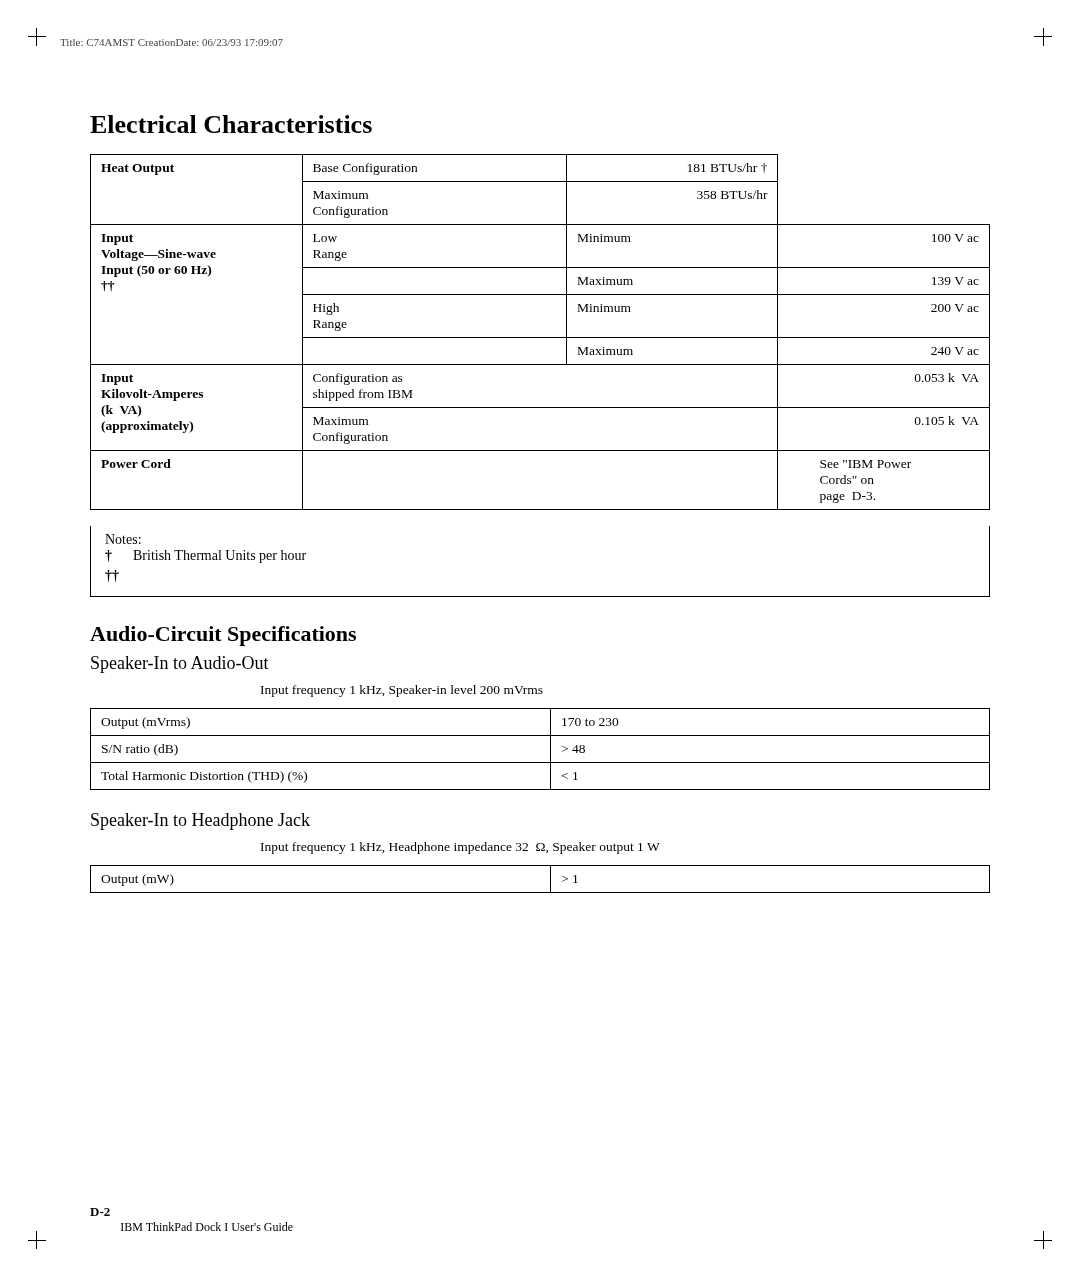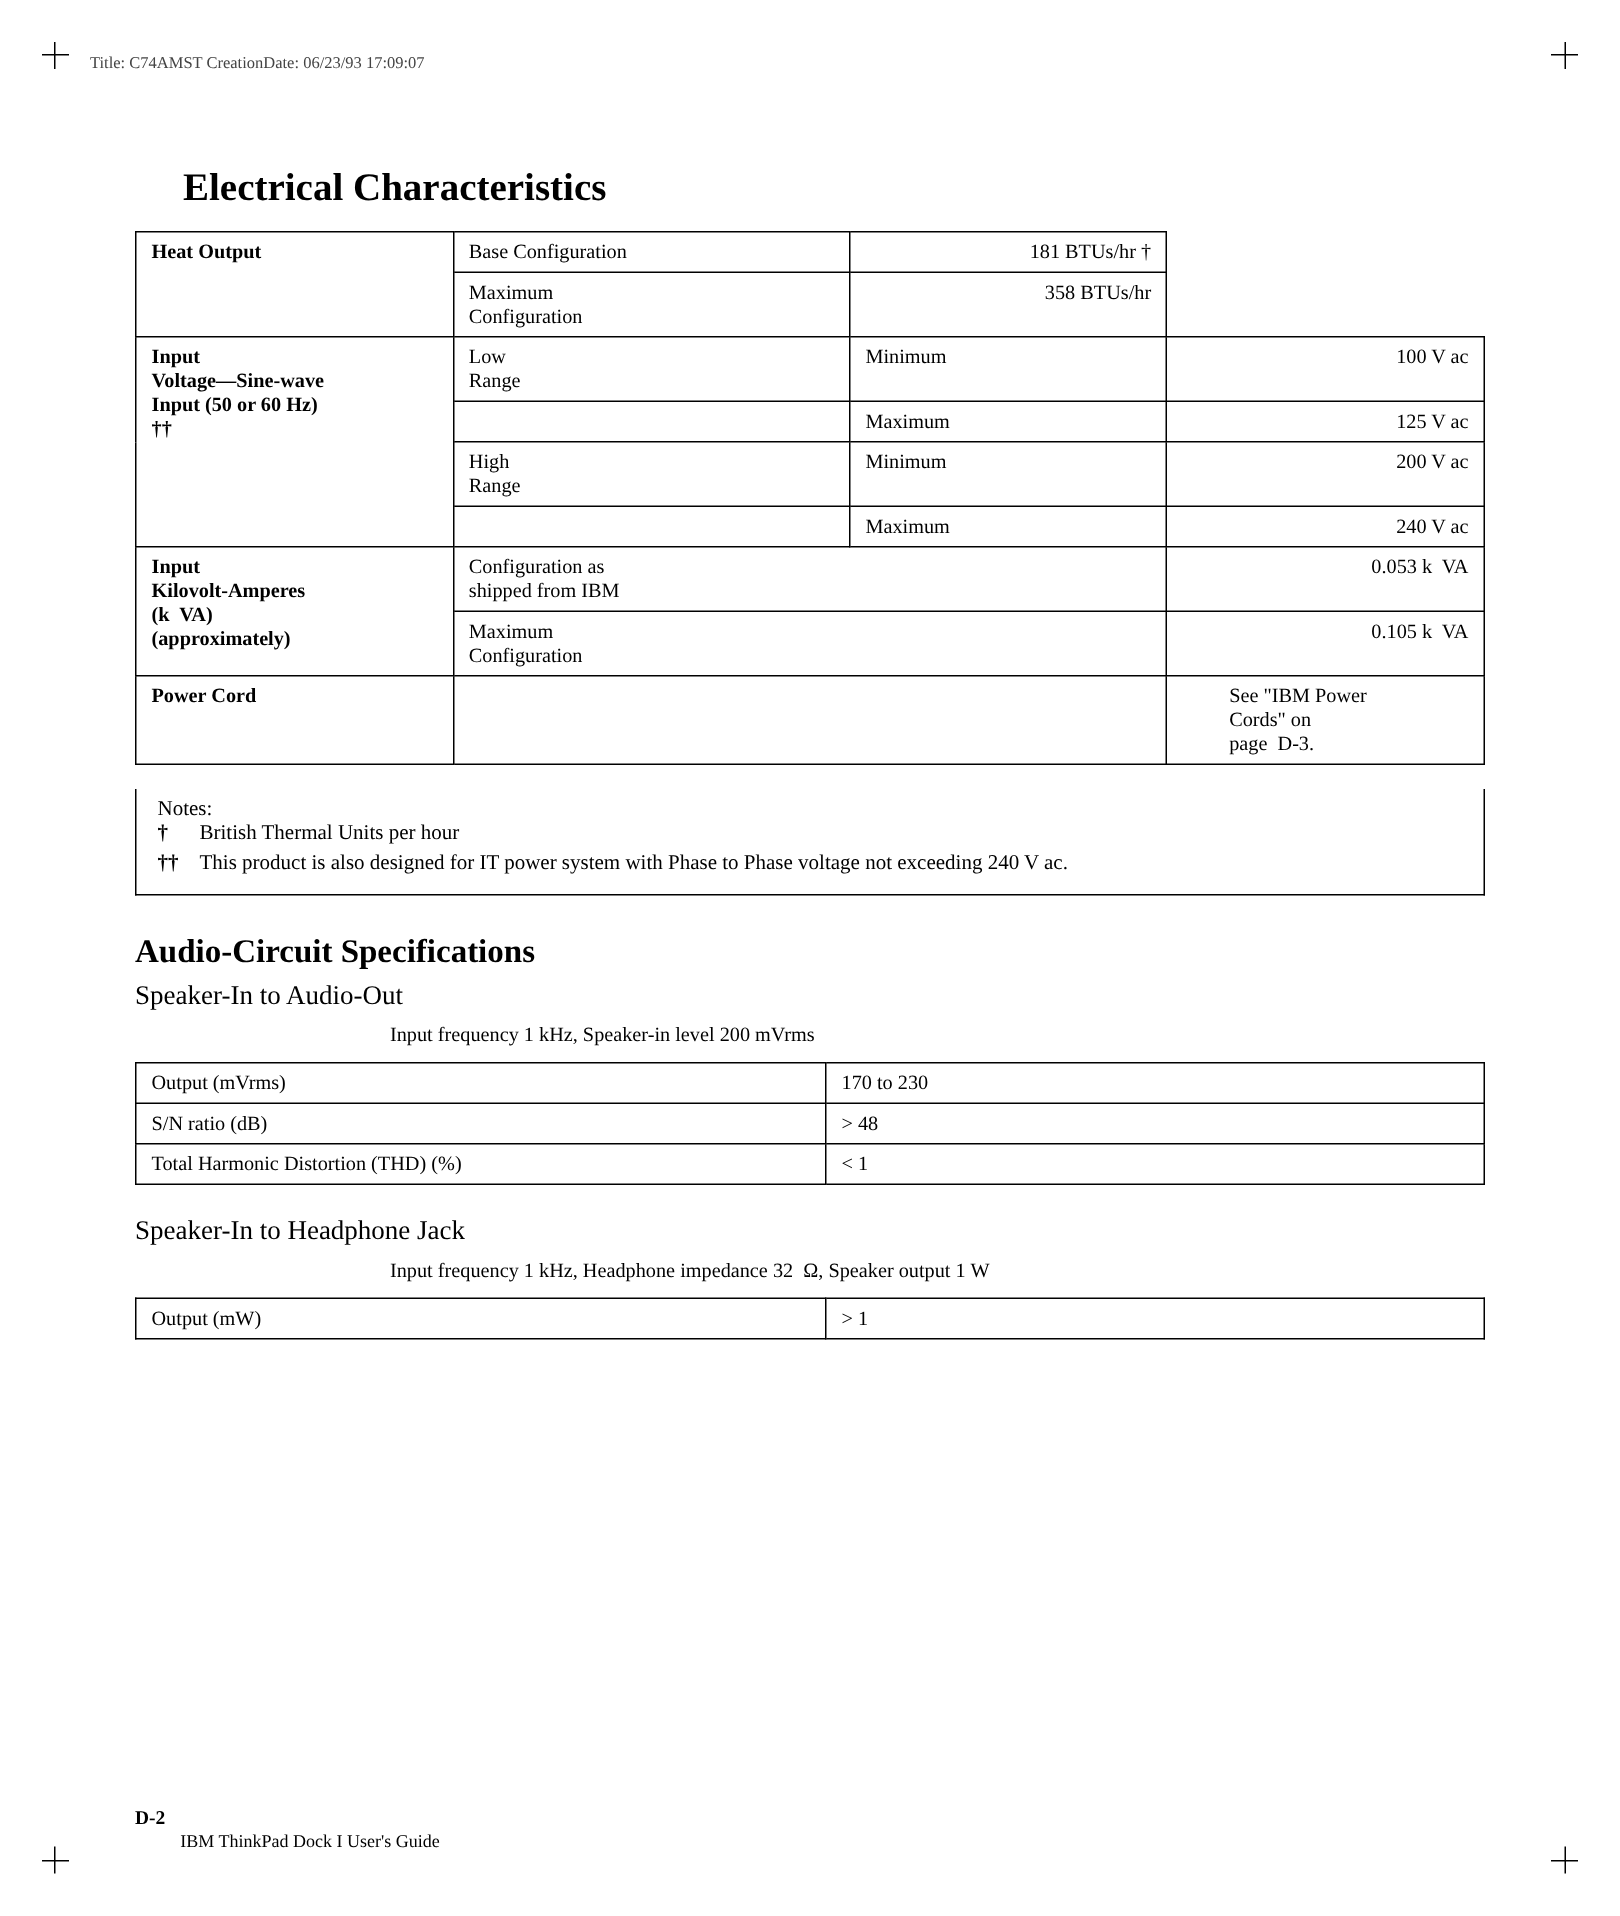--- a/index.html
+++ b/index.html
@@ -59,21 +59,20 @@
 
     .content {
       padding: 110px 90px 80px 90px;
     }
 
     h1.section-title {
       font-size: 26px;
       font-weight: bold;
       margin-bottom: 14px;
       font-family: "Times New Roman", Times, serif;
-      margin-left: 32px;
     }
 
     h2.section-subtitle {
       font-size: 22px;
       font-weight: bold;
       margin-bottom: 6px;
       font-family: "Times New Roman", Times, serif;
     }
 
     h3.section-sub {
@@ -215,21 +214,21 @@
 
         <tr>
           <td class="col-label" rowspan="4"><strong>Input<br>Voltage—Sine-wave<br>Input (50 or 60 Hz)<br>††</strong></td>
           <td>Low<br>Range</td>
           <td>Minimum</td>
           <td class="col-value">100 V ac</td>
         </tr>
         <tr>
           <td></td>
           <td>Maximum</td>
-          <td class="col-value">125 V ac</td>
+          <td class="col-value">139 V ac</td>
         </tr>
         <tr>
           <td>High<br>Range</td>
           <td>Minimum</td>
           <td class="col-value">200 V ac</td>
         </tr>
         <tr>
           <td></td>
           <td>Maximum</td>
           <td class="col-value">240 V ac</td>
@@ -255,21 +254,20 @@
 
     <div class="notes-wrapper">
       <div style="padding: 6px 14px 8px 14px;">
         <div class="note-title">Notes:</div>
         <div class="note-item">
           <span class="note-symbol">†</span>
           <span>British Thermal Units per hour</span>
         </div>
         <div class="note-item">
           <span class="note-symbol">††</span>
-          <span>This product is also designed for IT power system with Phase to Phase voltage not exceeding 240 V ac.</span>
         </div>
       </div>
     </div>
 
     <div class="audio-section">
       <h2 class="section-subtitle">Audio-Circuit Specifications</h2>
 
       <h3 class="section-sub">Speaker-In to Audio-Out</h3>
       <div class="audio-desc">Input frequency 1 kHz, Speaker-in level 200 mVrms</div>
 

